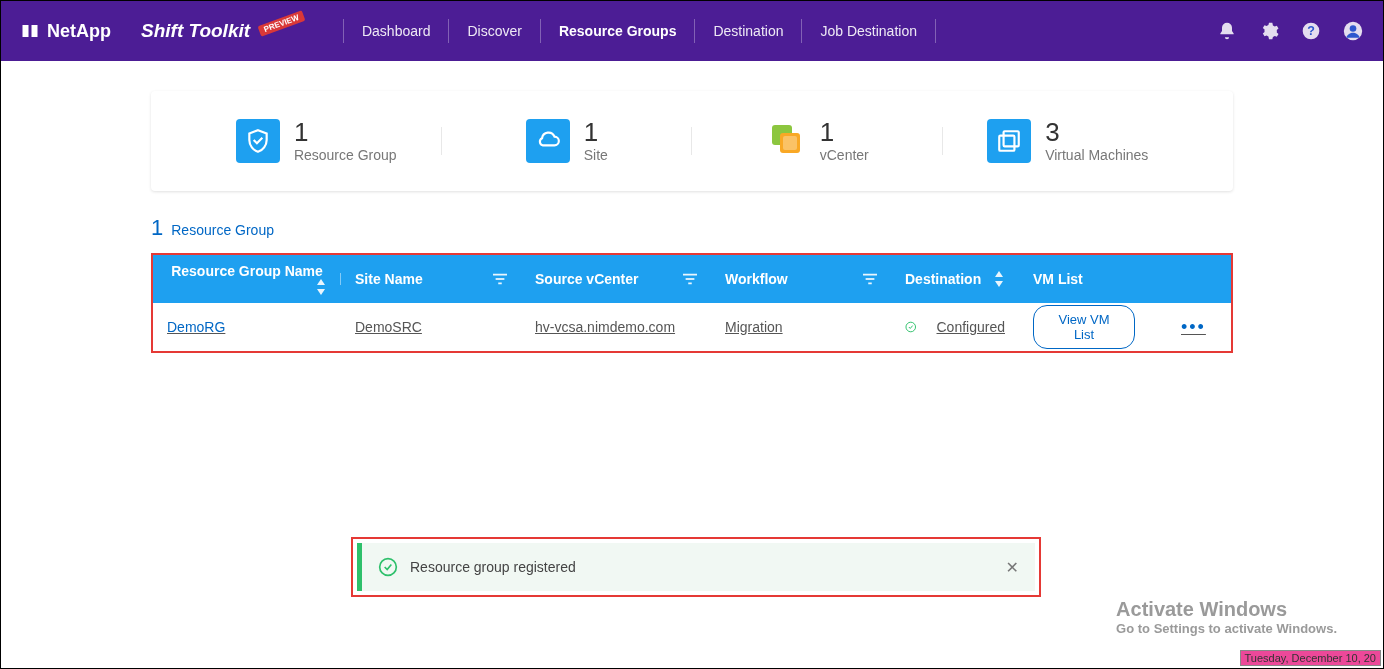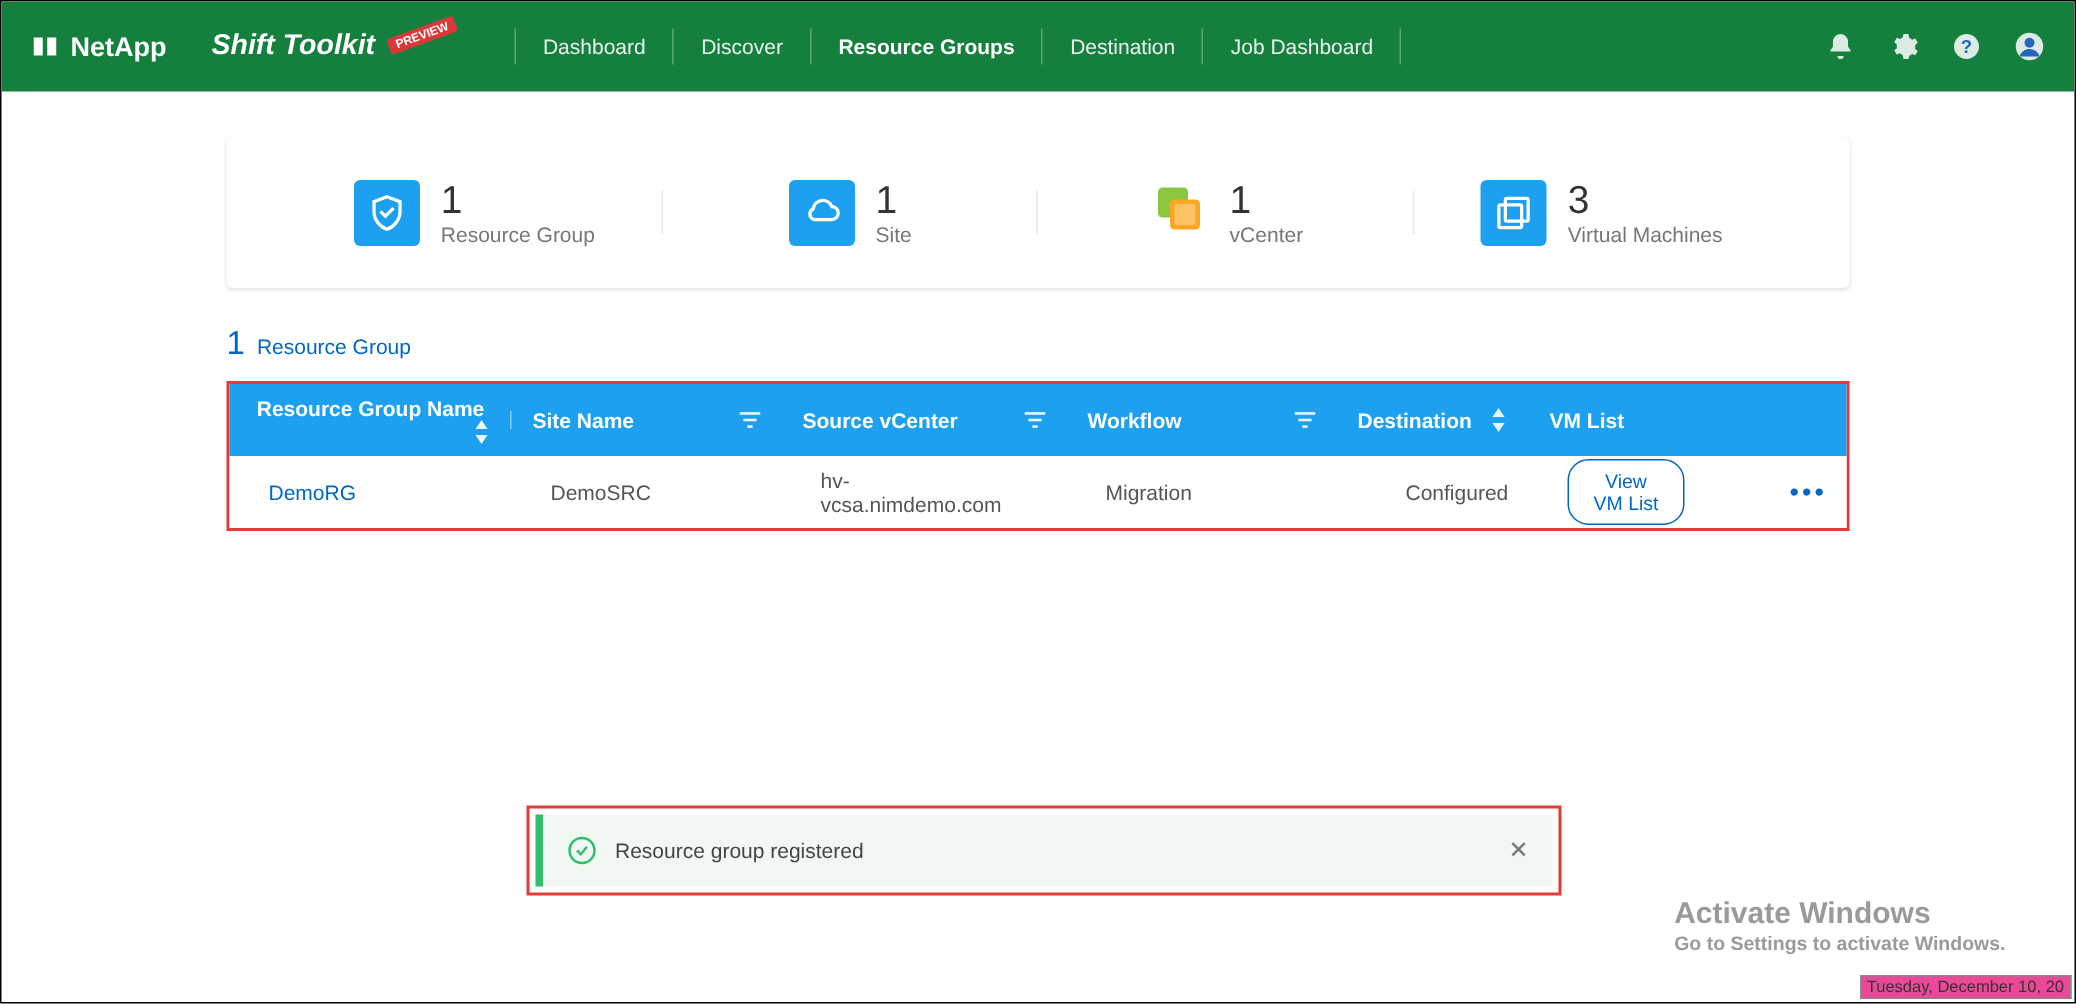--- a/index.html
+++ b/index.html
@@ -1,19 +1,19 @@
 <!DOCTYPE html>
 <html><head>
 <meta charset="utf-8">
 <style>
 * { margin: 0; padding: 0; box-sizing: border-box; font-family: 'Segoe UI', Arial, sans-serif; }
 body { background: #fff; width: 1384px; height: 669px; overflow: hidden; position: relative; border: 1px solid #000; }
 
 
-.header { background: #15803d; height: 60px; display: flex; align-items: center; padding: 0 20px; color: #fff; }
+.header { background: #4c1d95; height: 60px; display: flex; align-items: center; padding: 0 20px; color: #fff; }
 .logo-area { display: flex; align-items: center; gap: 8px; margin-right: 30px; }
 .logo-icon { width: 18px; height: 18px; }
 .logo-text { font-weight: 700; font-size: 18px; }
 .product-title { font-size: 19px; font-weight: 600; margin-right: 8px; font-style: italic; }
 .preview-badge { background: #d93838; color: #fff; font-size: 8px; padding: 1px 5px; transform: rotate(-20deg); border-radius: 2px; font-weight: 600; position: relative; top: -8px; }
 .nav { display: flex; align-items: center; margin-left: 20px; }
 .nav-sep { width: 1px; height: 24px; background: rgba(255,255,255,0.3); margin: 0 18px; }
 .nav-item { color: #fff; font-size: 14px; cursor: pointer; opacity: 0.9; }
 .nav-item.active { opacity: 1; font-weight: 600; position: relative; }
 .header-actions { margin-left: auto; display: flex; align-items: center; gap: 22px; }
@@ -47,21 +47,21 @@
 .th-sort { width: 12px; height:16px; margin-left:auto; opacity:0.9; }
 .th-filter { width: 14px; height: 14px; margin-left:auto; opacity:0.9; }
 .c1 { width: 188px; flex-direction: column; }
 .c2 { width: 180px; }
 .c3 { width: 190px; }
 .c4 { width: 180px; }
 .c5 { width: 128px; }
 .c6 { width: 130px; }
 .c7 { flex: 1; }
 .table-row { display: flex; height: 48px; align-items: center; background: #fff; }
-.td { padding: 0 26px; font-size: 14px; color: #555; flex-shrink:0; }
+.td { padding: 0 14px; font-size: 14px; color: #555; flex-shrink:0;text-decoration:underline; }
 .td .link { color: #0067c5; }
 .dest-cell { display:flex; align-items:center; gap:20px; }
 .status-ok { width:18px; height:18px; }
 .view-btn { border: 1px solid #0067c5; color: #0067c5; background: #fff; padding: 6px 16px; border-radius: 14px; font-size: 13px; cursor: pointer; }
 .more-btn { color: #0067c5; font-size: 18px; cursor: pointer; letter-spacing: 2px; margin-left:18px;}
 
 
 .toast { position: absolute; left: 350px; top: 536px; width: 690px; border: 2px solid #e53935; padding: 4px; }
 .toast-inner { background: #f1f8f3; border-left: 5px solid #2ec06b; display: flex; align-items: center; padding: 14px 16px; gap: 12px; }
 .toast-icon { width: 20px; height: 20px; }
@@ -90,21 +90,21 @@
   <div class="nav">
     <span class="nav-sep"></span>
     <span class="nav-item">Dashboard</span>
     <span class="nav-sep"></span>
     <span class="nav-item">Discover</span>
     <span class="nav-sep"></span>
     <span class="nav-item active">Resource Groups</span>
     <span class="nav-sep"></span>
     <span class="nav-item">Destination</span>
     <span class="nav-sep"></span>
-    <span class="nav-item">Job Dashboard</span>
+    <span class="nav-item">Job Destination</span>
     <span class="nav-sep"></span>
   </div>
   <div class="header-actions">
     <svg class="header-icon" viewBox="0 0 24 24">
         <path d="M12 2a6 6 0 0 0-6 6v4l-2 3v1h16v-1l-2-3V8a6 6 0 0 0-6-6zm0 20a2.5 2.5 0 0 0 2.5-2.5h-5A2.5 2.5 0 0 0 12 22z"></path>
       </svg>
     <svg class="header-icon" viewBox="0 0 24 24">
         <path d="M12 8a4 4 0 1 0 0 8 4 4 0 0 0 0-8zm9.4 4a7.6 7.6 0 0 0-.1-1.3l2.1-1.6-2-3.5-2.5 1a7.7 7.7 0 0 0-2.2-1.3L16 2h-4l-.7 2.7a7.7 7.7 0 0 0-2.2 1.3l-2.5-1-2 3.5 2.1 1.6A7.6 7.6 0 0 0 6.6 12c0 .4 0 .9.1 1.3l-2.1 1.6 2 3.5 2.5-1c.7.5 1.4 1 2.2 1.3L12 22h4l.7-2.7c.8-.3 1.5-.8 2.2-1.3l2.5 1 2-3.5-2.1-1.6c.1-.4.1-.9.1-1.3z"></path>
       </svg>
     <svg class="header-icon" viewBox="0 0 24 24">

